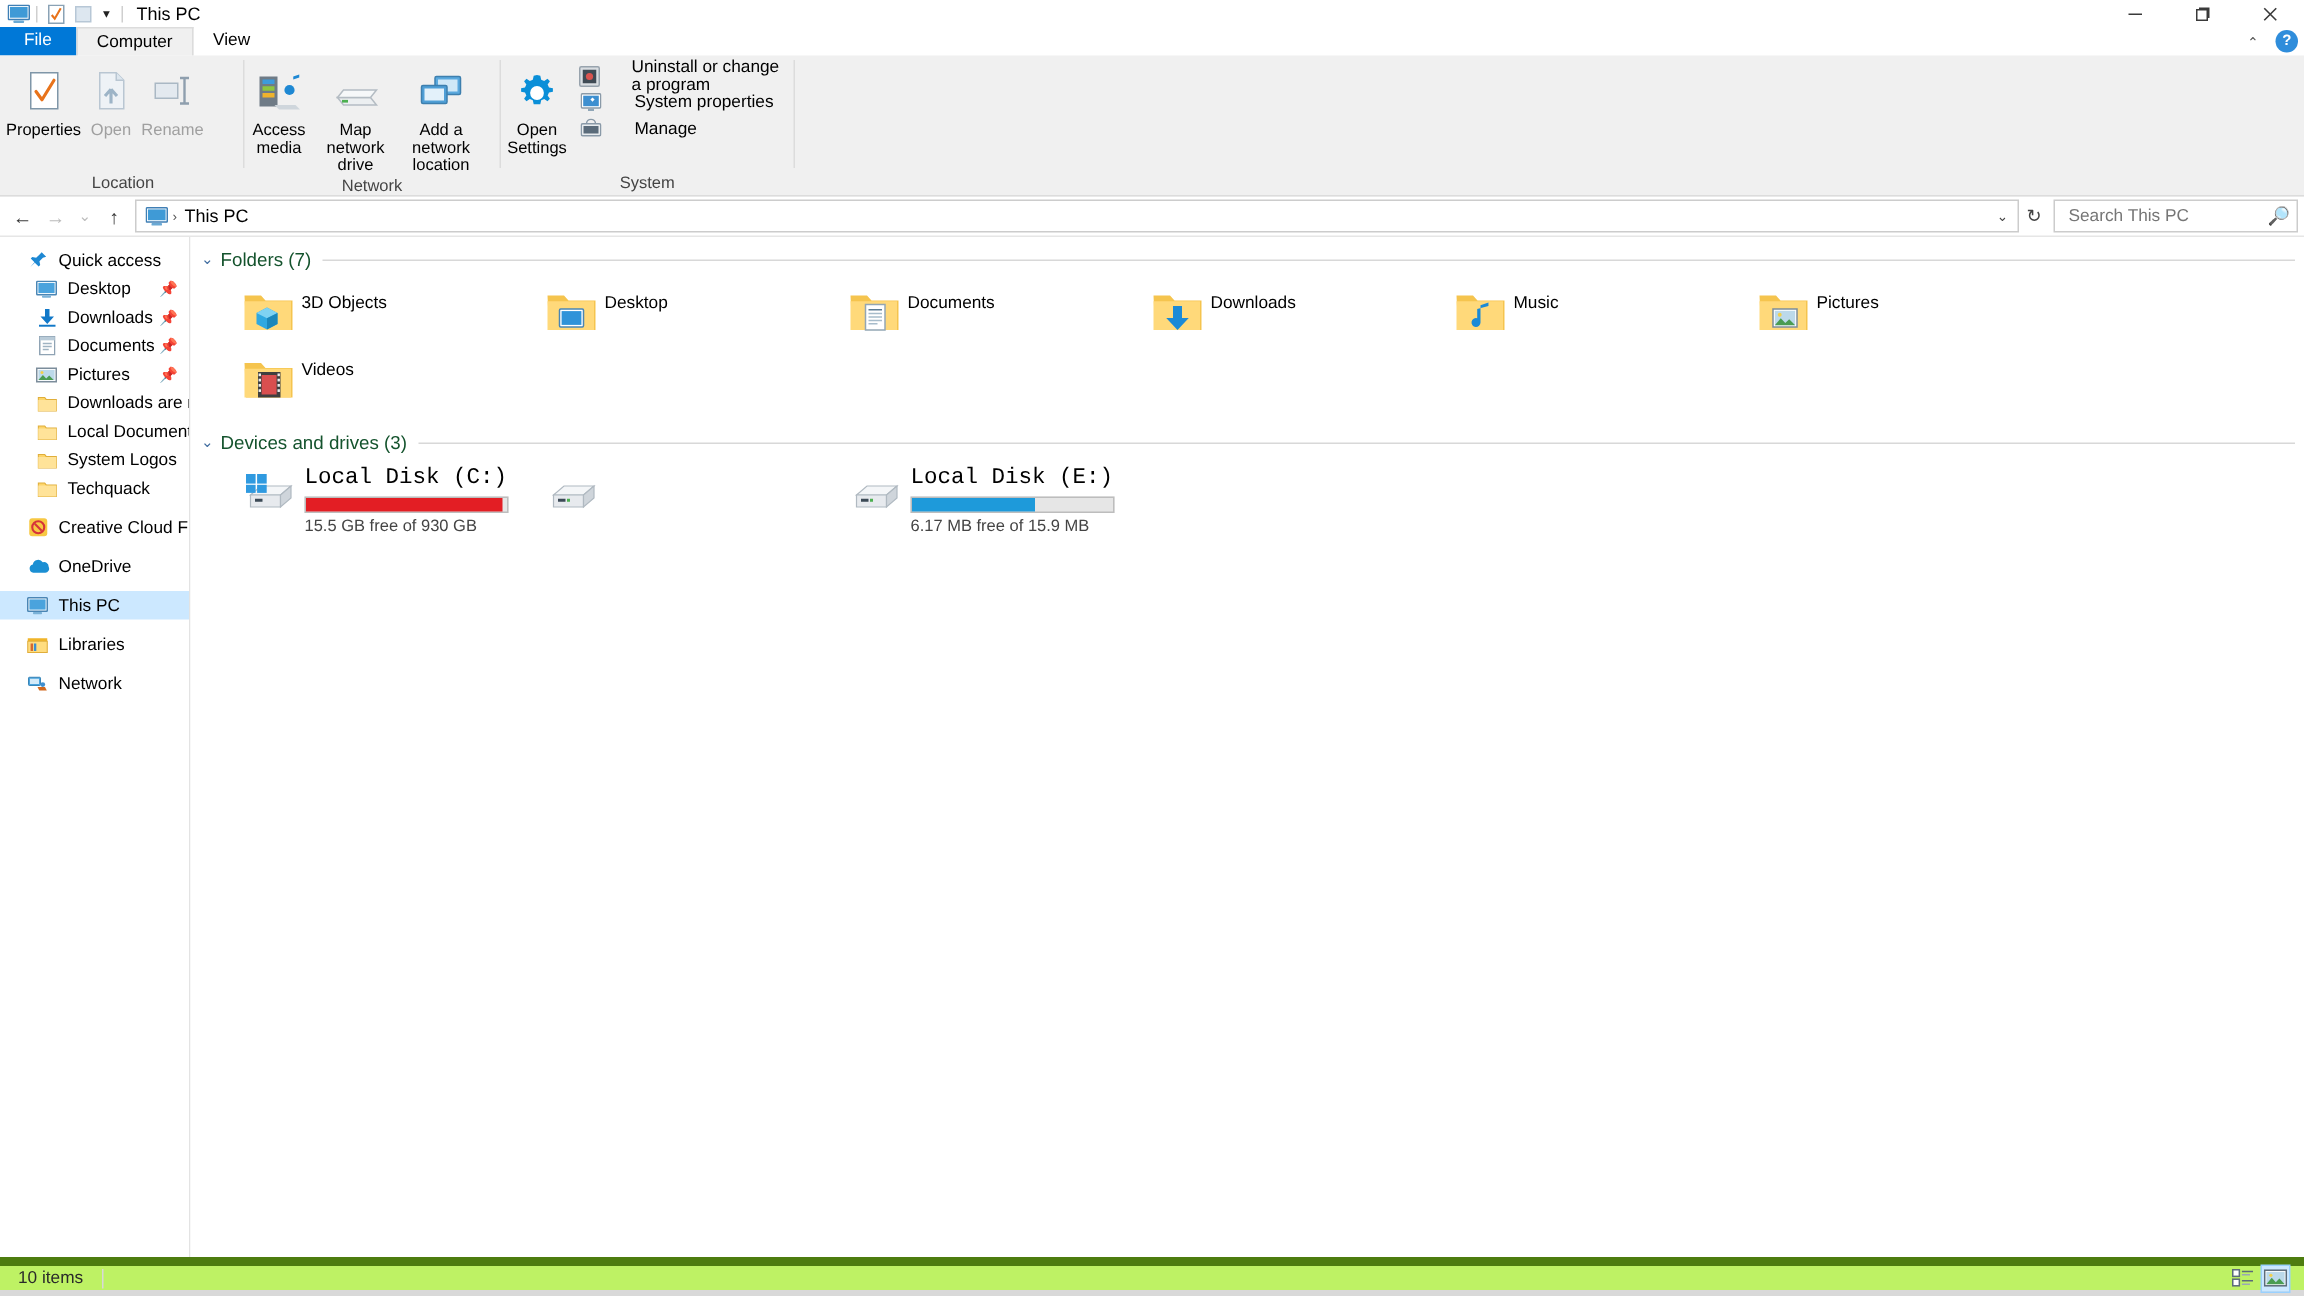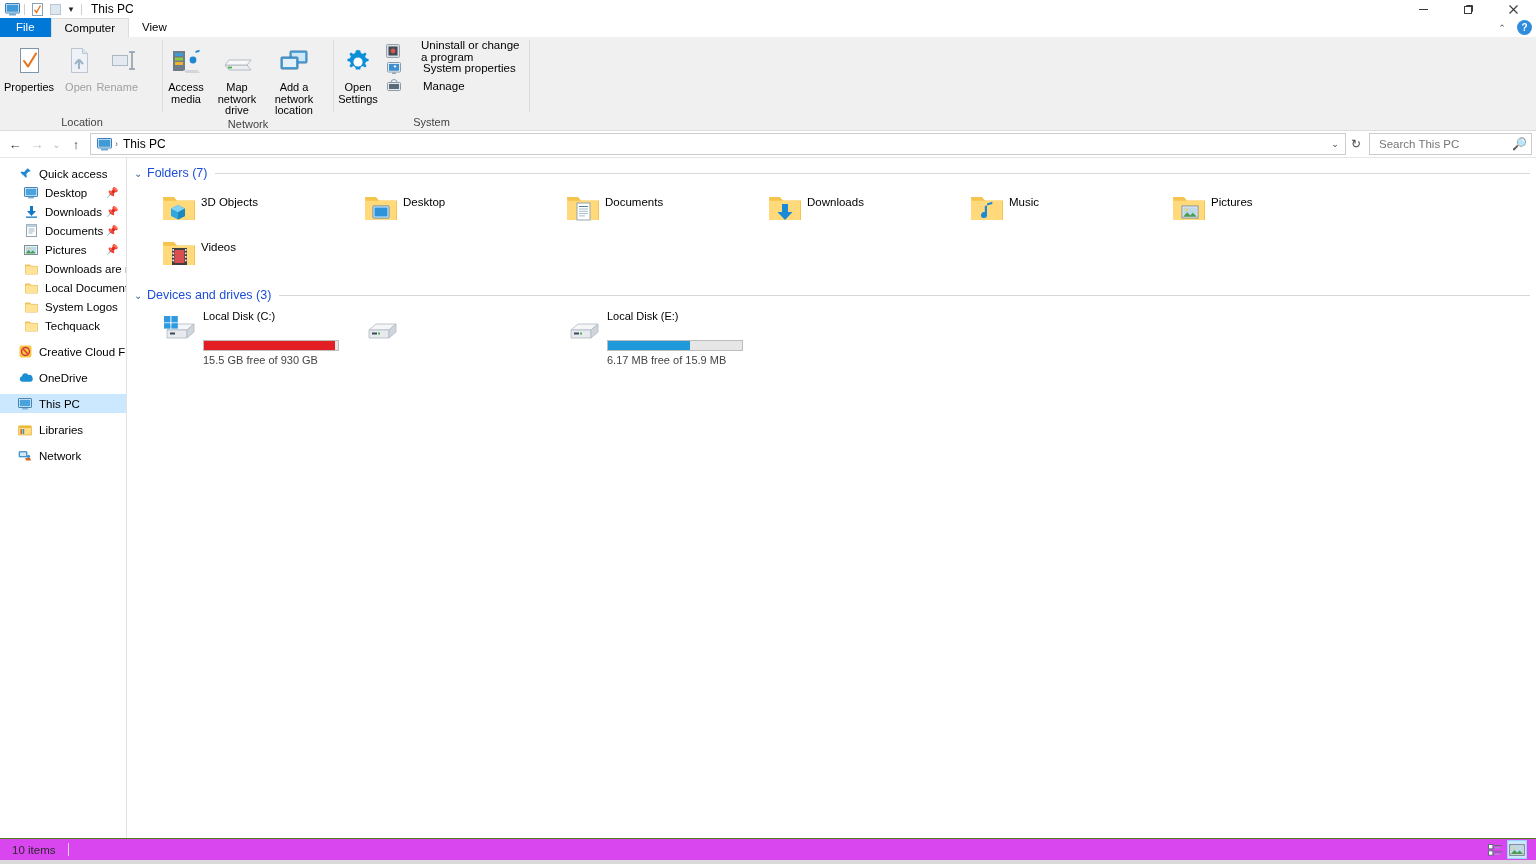--- a/index.html
+++ b/index.html
@@ -61,21 +61,21 @@
   .rgroup-label {
     height: 15px; text-align: center; font-size: 11px; color: #444;
     line-height: 15px;
   }
   .rgroup-sep { width: 1px; background: #dcdcdc; margin: 3px 0 18px 0; align-self: stretch; }
 
   .bigbtn {
     width: 52px; display: flex; flex-direction: column; align-items: center;
     padding-top: 4px; text-align: center; cursor: default;
   }
-  .bigbtn.disabled { color: #a0a0a0; align-items: flex-end; }
+  .bigbtn.disabled { color: #a0a0a0; }
   .bigbtn .glyph { height: 36px; display: flex; align-items: center; justify-content: center; }
   .bigbtn .cap { font-size: 11px; line-height: 11.5px; margin-top: 2px; color: inherit; }
   .bigbtn .cap.two { width: 52px; }
 
   .smallrow {
     display: flex; align-items: center; gap: 21px; height: 17.5px; padding: 0 4px;
     cursor: default; font-size: 11.5px; color: #000;
   }
   .smallrow .sicon { width: 16px; height: 16px; display: flex; align-items: center; justify-content: center; }
 
@@ -134,50 +134,50 @@
   }
   .nav-spacer { height: 7px; }
 
   
   .content { flex: 1; background: #ffffff; overflow: hidden; position: relative; padding-top: 6px; }
   .section-head {
     display: flex; align-items: center; height: 18px; padding-left: 7px; margin-bottom: 2px;
     cursor: default;
   }
   .section-chev { font-size: 10px; color: #3d6a9e; width: 13px; }
-  .section-title { font-size: 12.5px; color: #1d4ed8; white-space: nowrap; }
+  .section-title { font-size: 12.5px; color: #14532d; white-space: nowrap; }
   .section-rule { flex: 1; height: 1px; background: #d8d8d8; margin-left: 8px; margin-right: 6px; }
 
   .tiles { display: flex; flex-wrap: wrap; padding-left: 30px; }
   .folder-tile {
     width: 202px; height: 45px; display: flex; align-items: flex-start;
     padding-top: 4px; cursor: default;
   }
   .tile-icon { width: 44px; height: 40px; display: flex; align-items: center; justify-content: center; flex: 0 0 44px; }
   .tile-label { font-size: 11.5px; color: #000; padding-top: 8px; }
 
   .drives { display: flex; flex-wrap: wrap; padding-left: 30px; }
   .drive-tile {
     width: 202px; height: 46px; display: flex; align-items: flex-start; padding-top: 2px;
     cursor: default;
   }
   .drive-icon { width: 46px; height: 42px; display:flex; align-items: center; justify-content: center; flex: 0 0 46px; position: relative; }
   .drive-info { padding-top: 2px; }
-  .drive-name { font-size: 11px; color: #000; margin-bottom: 18px; }
+  .drive-name { font-size: 15px; color: #000; margin-bottom: 4px; font-family: Liberation Mono, monospace; }
   .bar {
     width: 136px; height: 11px; background: #e6e6e6; border: 1px solid #bdbdbd;
     margin-bottom: 3px; position: relative;
   }
   .bar .fill { height: 100%; }
   .drive-free { font-size: 11px; color: #444; }
 
   
   .statusbar {
-    height: 22px; flex: 0 0 22px; border-top: 1px solid #4d7c0f;
-    display: flex; align-items: center; padding-left: 12px; background: #d946ef;
+    height: 22px; flex: 0 0 22px; border-top: 6px solid #4d7c0f;
+    display: flex; align-items: center; padding-left: 12px; background: #bef264;
     position: relative;
   }
   .status-text { font-size: 11.5px; color: #2a2a2a; }
   .status-div { width: 1px; height: 13px; background: #d8d8d8; margin-left: 13px; }
   .viewbtns { position: absolute; right: 10px; display: flex; gap: 4px; align-items: center; }
   .viewbtn { width: 18px; height: 17px; display:flex; align-items:center; justify-content:center; }
   .viewbtn.active { background: #cce8ff; outline: 1px solid #99d1ff; }
 
   .taskbar-edge { height: 4px; background: #d9d9d9; width: 100%; flex: 0 0 4px; }
   svg { display: block; }

